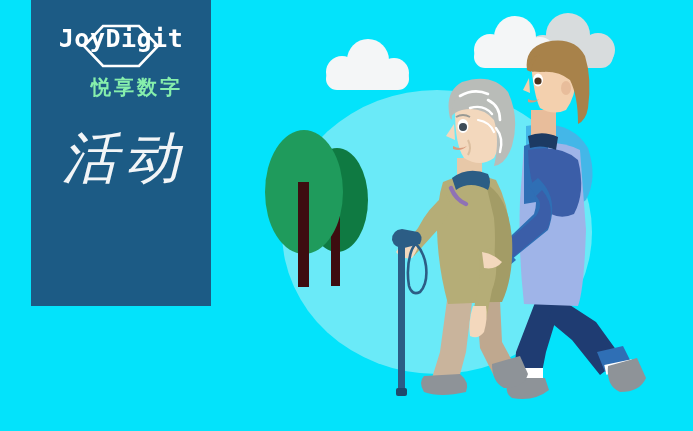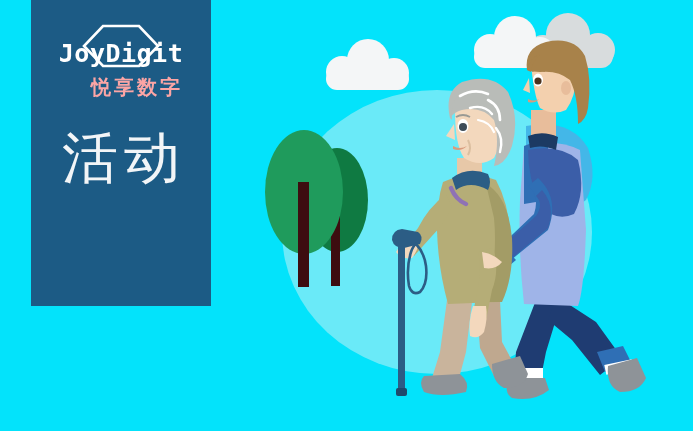--- a/index.html
+++ b/index.html
@@ -12,40 +12,40 @@
   #stage{position:relative;width:693px;height:431px;overflow:hidden;background:#03e3fb;}
 
   
   #left-panel{
     position:absolute;left:31px;top:0;width:180px;height:306px;
     background:#1c5b85;
     display:flex;flex-direction:column;align-items:center;
     z-index:40;
   }
   #brand-block{margin-top:26px;width:100%;display:flex;flex-direction:column;align-items:center;}
-  #logo-wrap{position:relative;width:160px;height:40px;display:flex;align-items:flex-end;justify-content:center;}
+  #logo-wrap{position:relative;width:160px;height:40px;display:flex;align-items:flex-start;justify-content:center;}
   #logo-hex{position:absolute;left:50%;top:50%;transform:translate(-50%,-50%);}
   #logo-text{
     position:relative;z-index:2;color:#ffffff;font-size:25px;font-weight:bold;
     letter-spacing:0.5px;font-family:"DejaVu Sans Mono","Liberation Mono",monospace;
     line-height:1;white-space:nowrap;
   }
   #brand-cn{
-    color:#fca5a5;font-size:20px;font-weight:bold;letter-spacing:3px;
+    color:#86efac;font-size:20px;font-weight:bold;letter-spacing:3px;
     margin-top:8px;white-space:nowrap;
     font-family:"DejaVu Sans","Liberation Sans",sans-serif;
     margin-left:32px;
   }
   #title-block{margin-top:26px;width:100%;display:flex;flex-direction:column;align-items:center;}
   .title-line{
     color:#f2f5f7;font-size:56px;line-height:62px;letter-spacing:6px;
     white-space:nowrap;text-indent:6px;
     font-family:"DejaVu Sans","Liberation Sans",sans-serif;
   }
-  .title-line.thin{font-weight:400;}
+  .title-line.thin{font-weight:400;font-style:italic;}
   .title-line.bold{font-weight:700;}
 
   
   #scene{position:absolute;left:0;top:0;width:693px;height:431px;z-index:10;}
 </style>
 </head>
 <body>
 
 <div id="stage">
 

